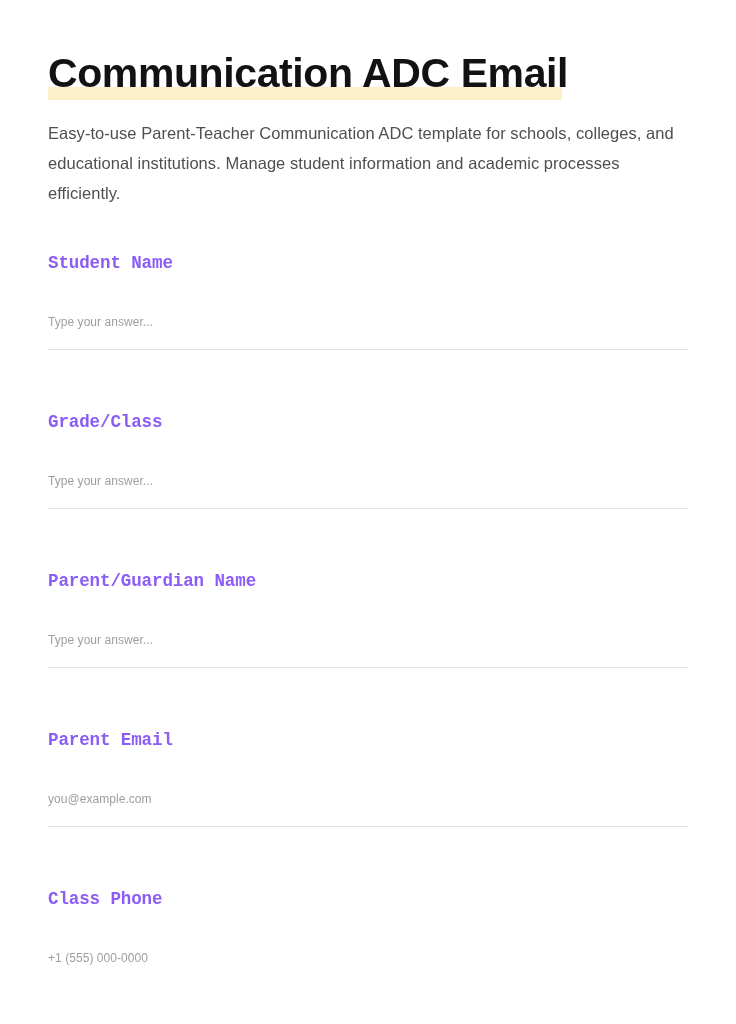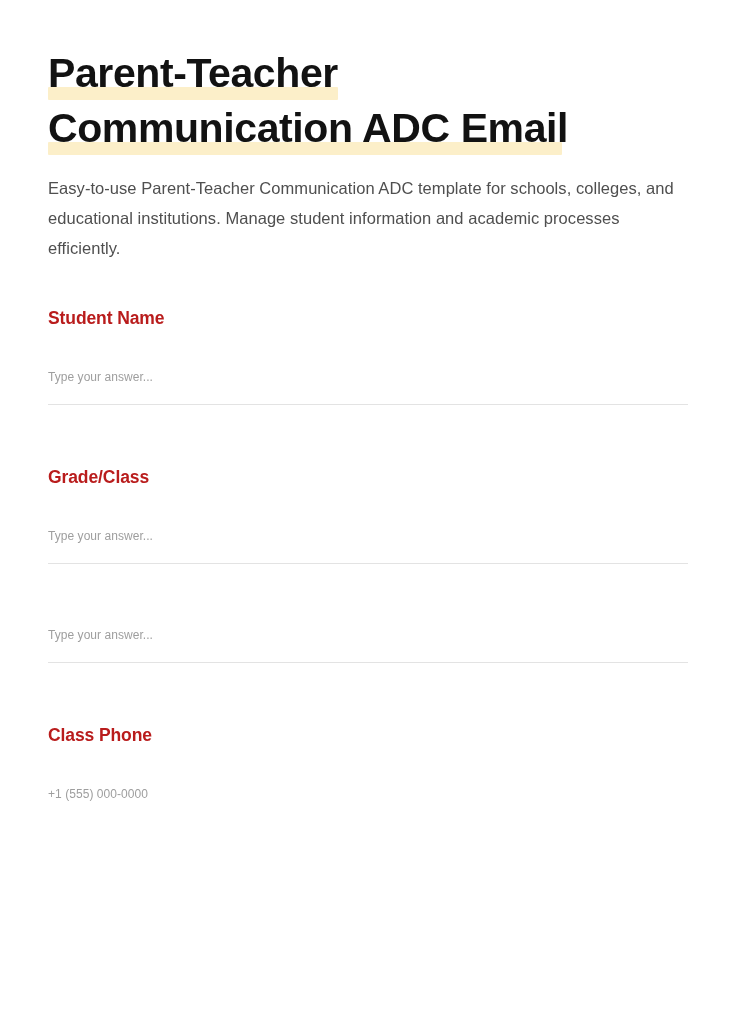--- a/index.html
+++ b/index.html
@@ -75,24 +75,25 @@
     margin-top: 43px;
   }
 
   .field {
     margin-bottom: 0;
   }
 
   .field-label {
     font-size: 17.5px;
     font-weight: 700;
-    color: #b91c1c;
+    color: #8b5cf6;
     letter-spacing: -0.1px;
     line-height: 24px;
     display: block;
+    font-family: Liberation Mono, monospace;
   }
 
   .field-input-wrap {
     margin-top: 36px;
     border-bottom: 1px solid #e3e3e3;
     padding-bottom: 16px;
   }
 
   .field-input {
     width: 100%;
@@ -124,24 +125,20 @@
   }
 </style>
 </head>
 <body>
 
 <div class="page">
 
   <div class="form-header">
     <h1 class="form-title">
       <span class="title-line">
-        <span class="title-hl" style="width: 290px;"></span>
-        <span class="title-text">Parent-Teacher</span>
-      </span>
-      <span class="title-line">
         <span class="title-hl" style="width: 514px;"></span>
         <span class="title-text">Communication ADC Email</span>
       </span>
     </h1>
     <p class="form-subtitle">Easy-to-use Parent-Teacher Communication ADC template for schools, colleges, and educational institutions. Manage student information and academic processes efficiently.</p>
   </div>
 
   <div class="fields">
 
     <div class="field">
@@ -152,25 +149,32 @@
     </div>
 
     <div class="field">
       <span class="field-label">Grade/Class</span>
       <div class="field-input-wrap">
         <input class="field-input" type="text" placeholder="Type your answer..." style="">
       </div>
     </div>
 
     <div class="field">
+      <span class="field-label">Parent/Guardian Name</span>
       <div class="field-input-wrap">
         <input class="field-input" type="text" placeholder="Type your answer..." style="">
       </div>
     </div>
 
+    <div class="field">
+      <span class="field-label">Parent Email</span>
+      <div class="field-input-wrap">
+        <input class="field-input" type="email" placeholder="you@example.com" style="">
+      </div>
+    </div>
 
     <div class="field is-clipped">
       <span class="field-label">Class Phone</span>
       <div class="field-input-wrap">
         <input class="field-input" type="tel" placeholder="+1 (555) 000-0000" style="">
       </div>
     </div>
 
   </div>
 </div>

